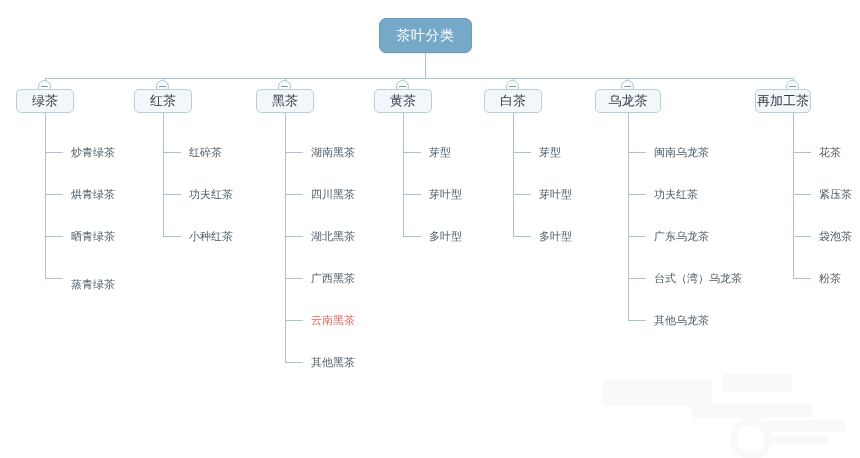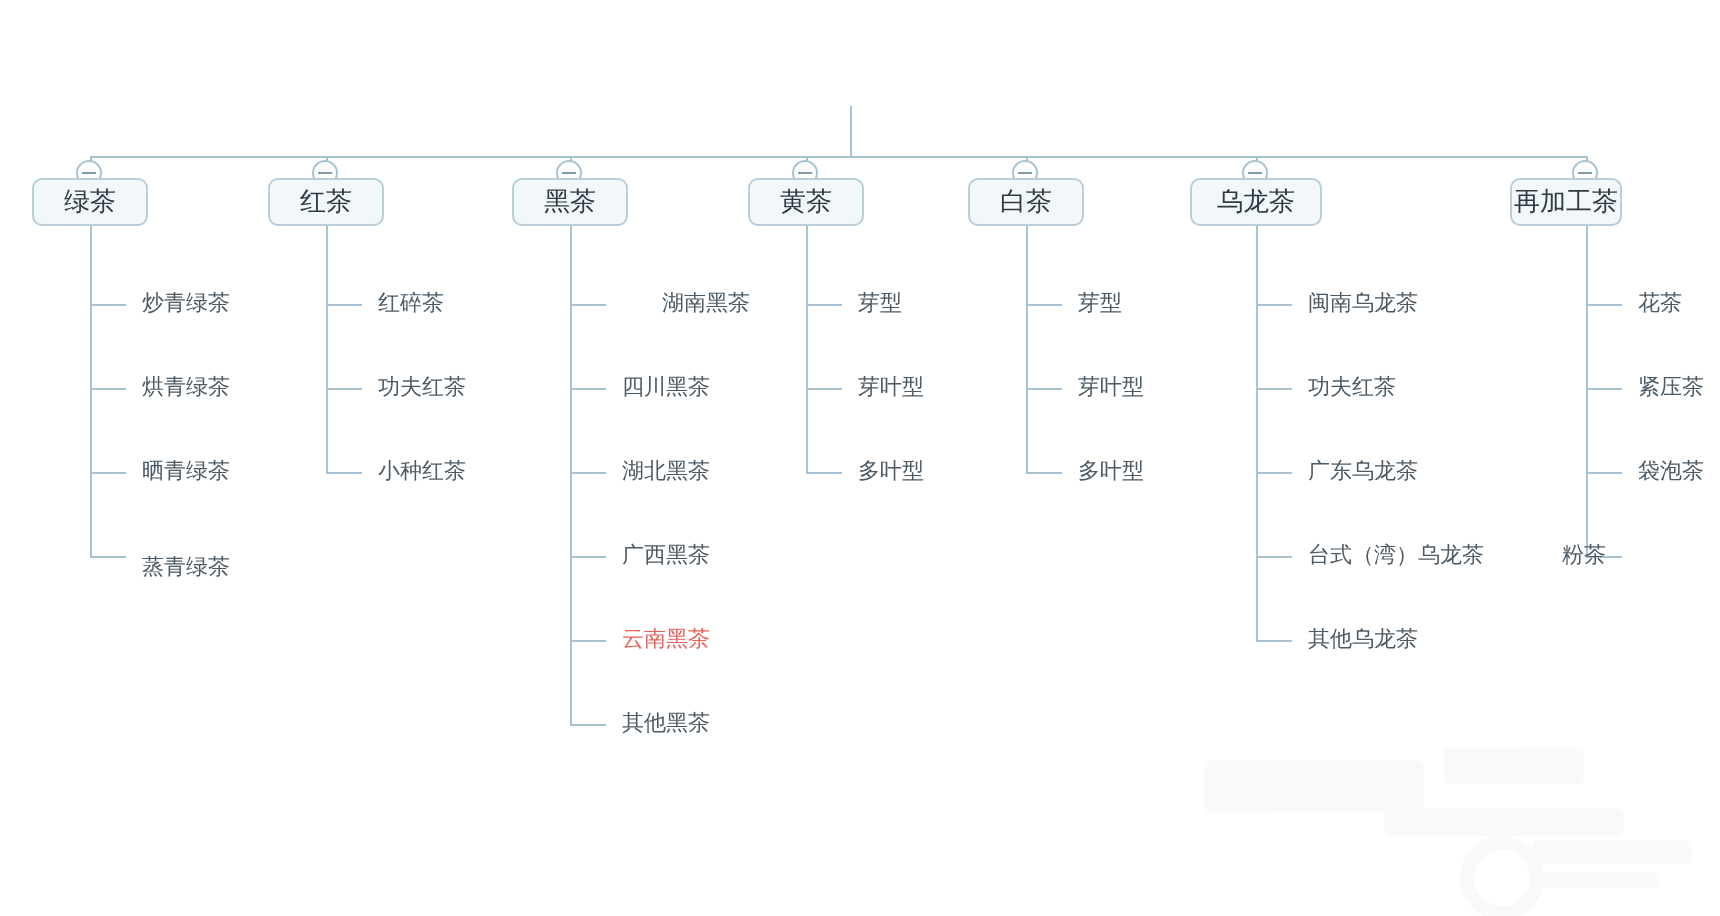--- a/index.html
+++ b/index.html
@@ -125,20 +125,23 @@
 
   <div class="watermark">
     <div class="wm-blob" style="left:0px;  top:6px;  width:110px; height:26px;"></div>
     <div class="wm-blob" style="left:120px; top:0px;  width:70px;  height:18px;"></div>
     <div class="wm-blob" style="left:90px;  top:30px; width:120px; height:14px;"></div>
     <div class="wm-circ" style="left:128px; top:44px; width:28px;  height:28px;"></div>
     <div class="wm-blob" style="left:164px; top:46px; width:80px;  height:12px;"></div>
     <div class="wm-blob" style="left:164px; top:62px; width:64px;  height:8px;"></div>
   </div>
 
+  <div class="root-node">
+    <span>茶叶分类</span>
+  </div>
 
   <div id="tree-layer">
       <div class="line-v" style="left: 425px; top: 53px; height: 25px;"></div>
       <div class="line-h" style="left: 45px; top: 78px; width: 748px;"></div>
       <div class="line-v" style="left: 45px; top: 78px; height: 11px;"></div>
       <div class="toggle" title="绿茶" style="left: 45px; top: 80px;"></div>
       <div class="branch-node" style="left: 16px; top: 89px; width: 58px;">
         <span>绿茶</span>
       </div>
       <div class="line-v" style="left: 45px; top: 113px; height: 165px;"></div>
@@ -162,21 +165,21 @@
       <div class="leaf-label" style="left: 189px; top: 194px; text-align: right;">功夫红茶</div>
       <div class="line-h" style="left: 163px; top: 236px; width: 18px;"></div>
       <div class="leaf-label" style="left: 189px; top: 236px;">小种红茶</div>
       <div class="line-v" style="left: 285px; top: 78px; height: 11px;"></div>
       <div class="toggle" title="黑茶" style="left: 285px; top: 80px;"></div>
       <div class="branch-node" style="left: 256px; top: 89px; width: 58px;">
         <span>黑茶</span>
       </div>
       <div class="line-v" style="left: 285px; top: 113px; height: 249px;"></div>
       <div class="line-h" style="left: 285px; top: 152px; width: 18px;"></div>
-      <div class="leaf-label" style="left: 311px; top: 152px; margin-left: 20px;">湖南黑茶</div>
+      <div class="leaf-label" style="left: 311px; top: 152px;">湖南黑茶</div>
       <div class="line-h" style="left: 285px; top: 194px; width: 18px;"></div>
       <div class="leaf-label" style="left: 311px; top: 194px;">四川黑茶</div>
       <div class="line-h" style="left: 285px; top: 236px; width: 18px;"></div>
       <div class="leaf-label" style="left: 311px; top: 236px;">湖北黑茶</div>
       <div class="line-h" style="left: 285px; top: 278px; width: 18px;"></div>
       <div class="leaf-label" style="left: 311px; top: 278px;">广西黑茶</div>
       <div class="line-h" style="left: 285px; top: 320px; width: 18px;"></div>
       <div class="leaf-label highlight" style="left: 311px; top: 320px;">云南黑茶</div>
       <div class="line-h" style="left: 285px; top: 362px; width: 18px;"></div>
       <div class="leaf-label" style="left: 311px; top: 362px;">其他黑茶</div>
@@ -226,16 +229,16 @@
         <span>再加工茶</span>
       </div>
       <div class="line-v" style="left: 793px; top: 113px; height: 165px;"></div>
       <div class="line-h" style="left: 793px; top: 152px; width: 18px;"></div>
       <div class="leaf-label" style="left: 819px; top: 152px; text-align: center;">花茶</div>
       <div class="line-h" style="left: 793px; top: 194px; width: 18px;"></div>
       <div class="leaf-label" style="left: 819px; top: 194px;">紧压茶</div>
       <div class="line-h" style="left: 793px; top: 236px; width: 18px;"></div>
       <div class="leaf-label" style="left: 819px; top: 236px;">袋泡茶</div>
       <div class="line-h" style="left: 793px; top: 278px; width: 18px;"></div>
-      <div class="leaf-label" style="left: 781px; top: 278px;">粉茶</div>
+      <div class="leaf-label" style="left: 819px; top: 278px;">粉茶</div>
     </div>
 
 </div>
 
 </body></html>

